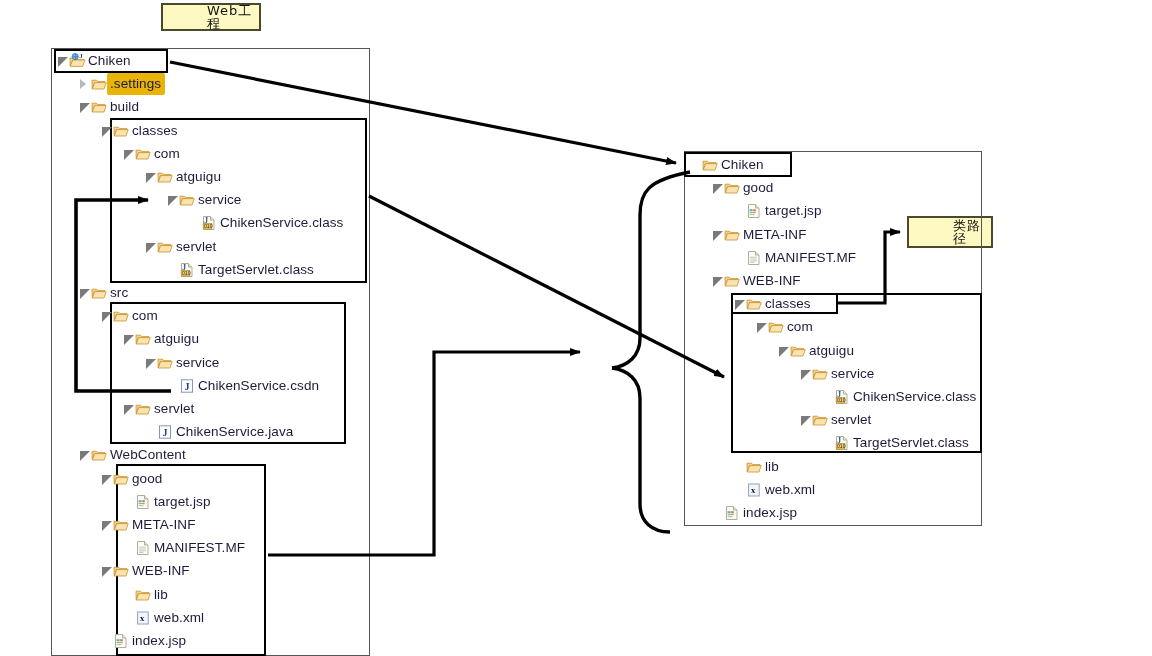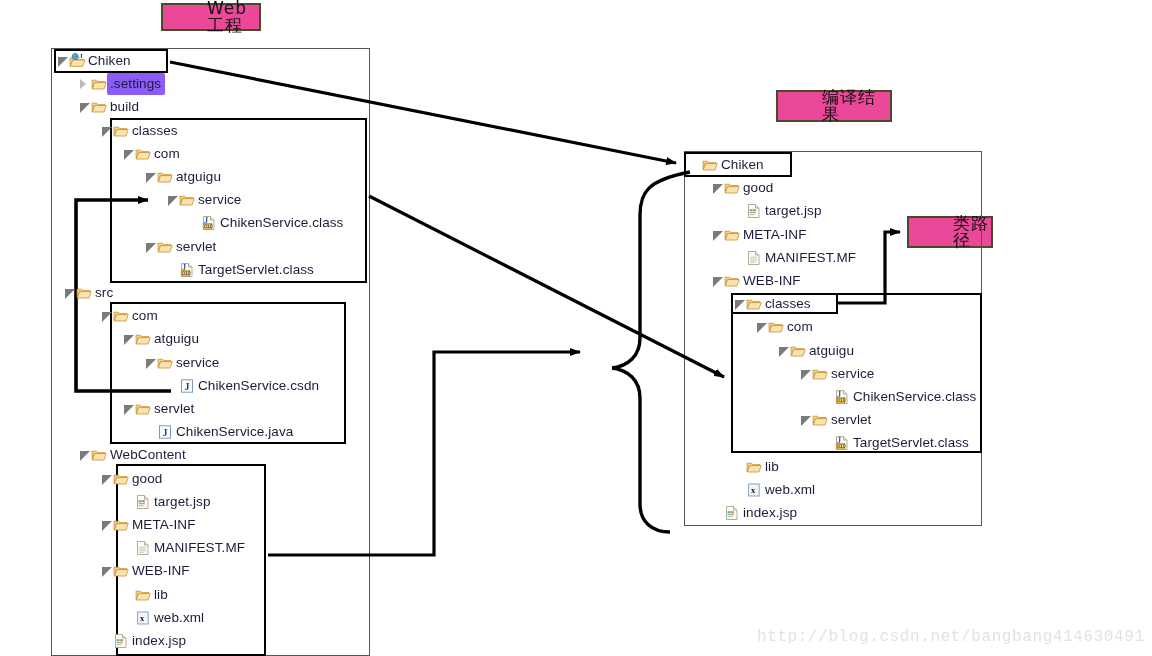--- a/index.html
+++ b/index.html
@@ -26,41 +26,38 @@
 
   
   .ic{width:16px;height:16px;flex:0 0 auto;position:relative;display:inline-block;}
   .ic svg{display:block;}
 
   
   .obox{position:absolute;border:2.5px solid #000;box-sizing:border-box;background:transparent;}
   .obox.hair{border:1px solid #555;}
 
   
-  .ylabel{position:absolute;background:#ec4899;border:2px solid #4a4a2a;
-     color:#111;font-size:17px;line-height:1;display:flex;align-items:center;
+  .ylabel{position:absolute;background:#fef9c3;border:2px solid #4a4a2a;
+     color:#111;font-size:13px;line-height:1;display:flex;align-items:center;
      justify-content:center;box-sizing:border-box;letter-spacing:1px;
      font-family:"DejaVu Sans","Liberation Sans",sans-serif;padding-left:44px;}
 
   
   .wm{position:absolute;color:#e2e2e2;font-size:16px;letter-spacing:.6px;
       font-family:"Liberation Mono","DejaVu Sans Mono",monospace;white-space:nowrap;}
 
   svg.overlay{position:absolute;left:0;top:0;width:1152px;height:656px;pointer-events:none;}
 </style>
 </head>
 <body>
 
 <div id="stage">
 
   <div class="ylabel" style="left:161px;top:3px;width:100px;height:28px;">
     <span>Web工程</span>
-  </div>
-  <div class="ylabel" style="left:776px;top:90px;width:116px;height:32px;">
-    <span>编译结果</span>
   </div>
   <div class="ylabel" style="left:907px;top:216px;width:86px;height:32px;">
     <span>类路径</span>
   </div>
 
   <div class="obox hair" style="left:51px;top:48px;width:319px;height:608px;"></div>
 
   <div class="obox" style="left:110px;top:118px;width:257px;height:165px;"></div>
 
   <div class="obox" style="left:110px;top:302px;width:236px;height:142px;"></div>
@@ -114,21 +111,21 @@
         <span class="lbl">Chiken</span>
       </div>
       <div class="row" style="left: 79px; top: 74.2px;">
         <span class="arrw closed"></span>
         <span class="ic">
           <svg width="16" height="16" viewBox="0 0 16 16">
             <path d="M1 4.2 h4.6 l1.2 1.4 H14 v1.2 H3.4 L1.2 12.6 Z" fill="#f7d08a" stroke="#c8922e" stroke-width="0.8" stroke-linejoin="round"></path>
             <path d="M3.6 6.6 H15.2 L13 13 H1.3 Z" fill="#fbe3b0" stroke="#c8922e" stroke-width="0.8" stroke-linejoin="round"></path>
           </svg>
         </span>
-        <span class="lbl" style="background: #8b5cf6; padding: 1px 4px 1px 3px; border-radius: 2px;">.settings</span>
+        <span class="lbl" style="background: #eab308; padding: 1px 4px 1px 3px; border-radius: 2px;">.settings</span>
       </div>
       <div class="row" style="left: 79px; top: 97.4px;">
         <span class="arrw open"></span>
         <span class="ic">
           <svg width="16" height="16" viewBox="0 0 16 16">
             <path d="M1 4.2 h4.6 l1.2 1.4 H14 v1.2 H3.4 L1.2 12.6 Z" fill="#f7d08a" stroke="#c8922e" stroke-width="0.8" stroke-linejoin="round"></path>
             <path d="M3.6 6.6 H15.2 L13 13 H1.3 Z" fill="#fbe3b0" stroke="#c8922e" stroke-width="0.8" stroke-linejoin="round"></path>
           </svg>
         </span>
         <span class="lbl">build</span>
@@ -202,21 +199,21 @@
           <svg width="16" height="16" viewBox="0 0 16 16">
             <path d="M2.5 1.5 h7 l3.5 3.5 v9.5 h-10.5 z" fill="#fdfdf6" stroke="#a6a68c" stroke-width="0.9"></path>
             <path d="M9.5 1.5 v3.5 h3.5" fill="#e8e8d8" stroke="#a6a68c" stroke-width="0.9"></path>
             <text x="3.3" y="8.2" font-size="7.6" font-family="Liberation Serif, serif" fill="#2d4fa0" font-weight="bold">J</text>
             <rect x="2.2" y="8.6" width="8.6" height="5.4" fill="#f3c96b" stroke="#b98b1e" stroke-width="0.7"></rect>
             <text x="2.9" y="13.1" font-size="5.2" font-family="Liberation Sans, sans-serif" fill="#2b2b2b">010</text>
           </svg>
         </span>
         <span class="lbl">TargetServlet.class</span>
       </div>
-      <div class="row" style="left: 64px; top: 283px;">
+      <div class="row" style="left: 79px; top: 283px;">
         <span class="arrw open"></span>
         <span class="ic">
           <svg width="16" height="16" viewBox="0 0 16 16">
             <path d="M1 4.2 h4.6 l1.2 1.4 H14 v1.2 H3.4 L1.2 12.6 Z" fill="#f7d08a" stroke="#c8922e" stroke-width="0.8" stroke-linejoin="round"></path>
             <path d="M3.6 6.6 H15.2 L13 13 H1.3 Z" fill="#fbe3b0" stroke="#c8922e" stroke-width="0.8" stroke-linejoin="round"></path>
           </svg>
         </span>
         <span class="lbl">src</span>
       </div>
       <div class="row" style="left: 101px; top: 306.2px;">
@@ -561,14 +558,13 @@
             <rect x="3.6" y="6.2" width="3" height="2.1" fill="#5fa8dd"></rect>
             <rect x="7.2" y="6.2" width="2.6" height="2.1" fill="#e06c5f"></rect>
             <rect x="3.6" y="9" width="6.2" height="1.2" fill="#8fbf6a"></rect>
             <rect x="3.6" y="11" width="5" height="1.2" fill="#c2c2a8"></rect>
           </svg>
         </span>
         <span class="lbl">index.jsp</span>
       </div>
     </div>
 
-  <div class="wm" style="left:757px;top:628px;">http://blog.csdn.net/bangbang414630491</div>
 </div>
 
 </body></html>

